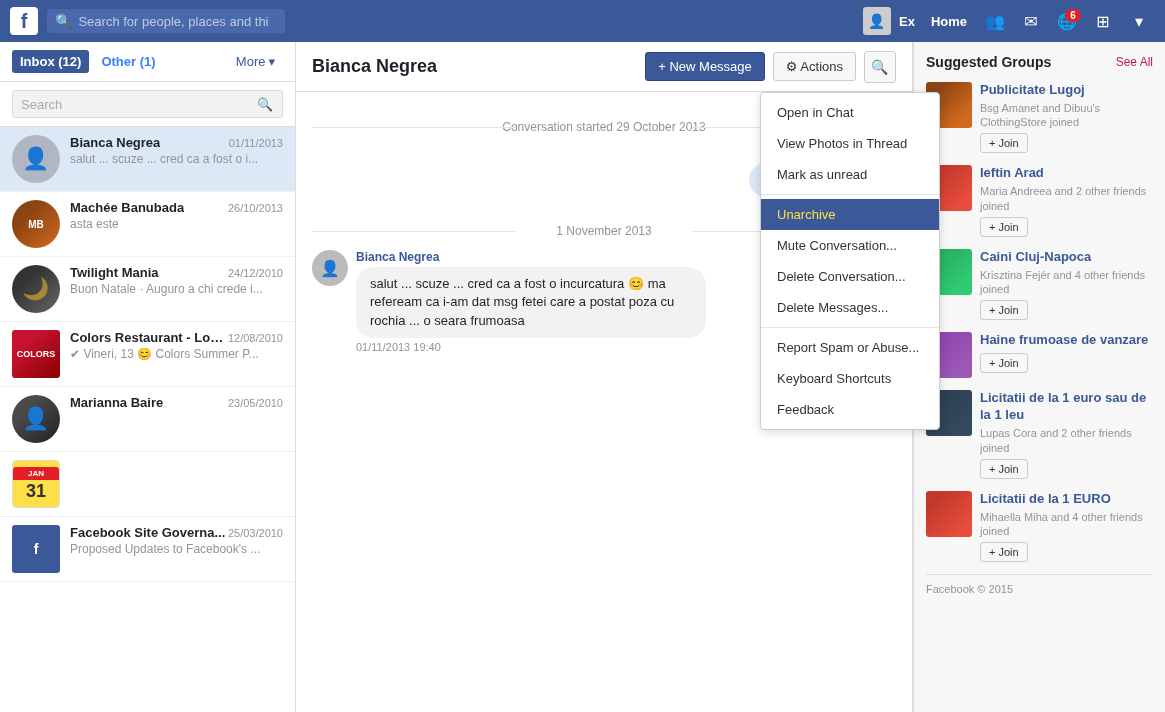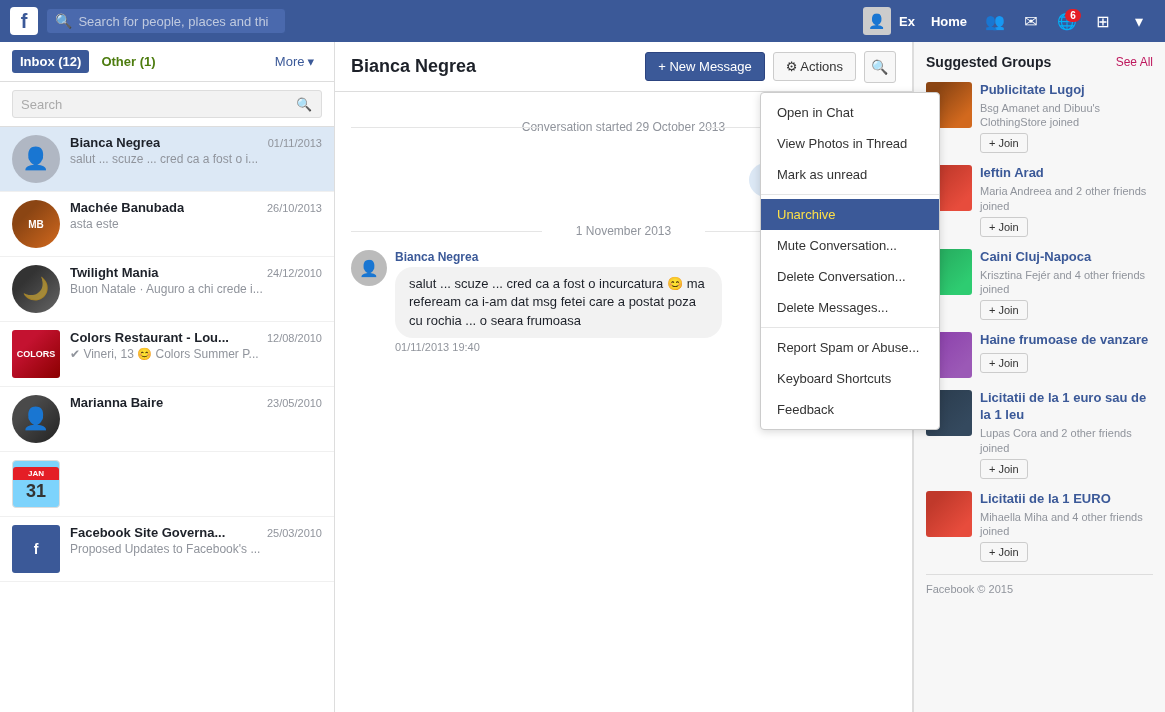--- a/index.html
+++ b/index.html
@@ -94,41 +94,41 @@
 
     
     .main-layout {
       display: flex;
       margin-top: 42px;
       height: calc(712px - 42px);
     }
 
     
     .left-sidebar {
-      width: 335px;
+      width: 296px;
       background: #fff;
       border-right: 1px solid #ddd;
       display: flex;
       flex-direction: column;
       flex-shrink: 0;
     }
     .inbox-tabs {
       display: flex;
       align-items: center;
       padding: 8px 12px;
       border-bottom: 1px solid #ddd;
       gap: 4px;
     }
     .inbox-tab {
       padding: 4px 8px;
       border-radius: 3px;
       cursor: pointer;
       font-size: 13px;
       font-weight: bold;
-      color: #4d7c0f;
+      color: #3b82f6;
     }
     .inbox-tab.active {
       background: #3b5998;
       color: #fff;
     }
     .more-btn {
       margin-left: auto;
       padding: 4px 8px;
       border-radius: 3px;
       cursor: pointer;
@@ -518,21 +518,21 @@
         <div class="msg-content">
           <div class="msg-header">
             <span class="msg-name">Marianna Baire</span>
             <span class="msg-date">23/05/2010</span>
           </div>
           <div class="msg-preview"></div>
         </div>
       </div>
 
       <div class="msg-item">
-        <div class="msg-avatar av-calendar" style="border-radius:4px; flex-direction:column; font-size:11px; border:1px solid #ddd; background:#7dd3fc;">
+        <div class="msg-avatar av-calendar" style="border-radius:4px; flex-direction:column; font-size:11px; border:1px solid #ddd; background:#fde047;">
           <div class="cal-top" style="background:#e41e26; width:100%; text-align:center; font-size:8px; color:#fff; padding:2px 0; border-radius:3px 3px 0 0;">JAN</div>
           <div style="font-size:18px; font-weight:bold; color:#333; line-height:1; padding:2px 0;">31</div>
         </div>
       </div>
 
       <div class="msg-item">
         <div class="msg-avatar av-fb" style="border-radius:3px;">
           <span style="font-size:14px; color:#fff; font-weight:bold;">f</span>
         </div>
         <div class="msg-content">

